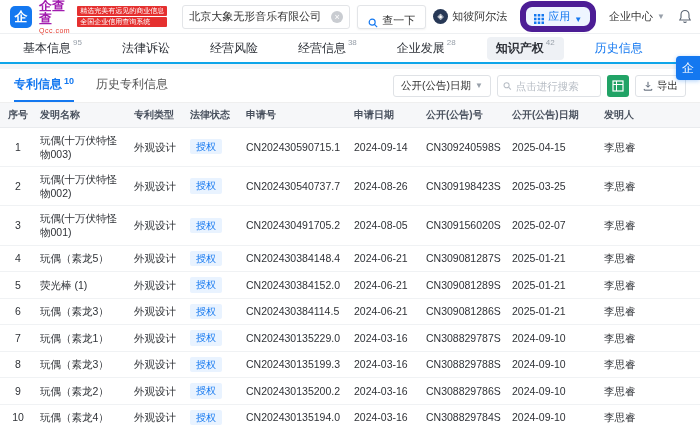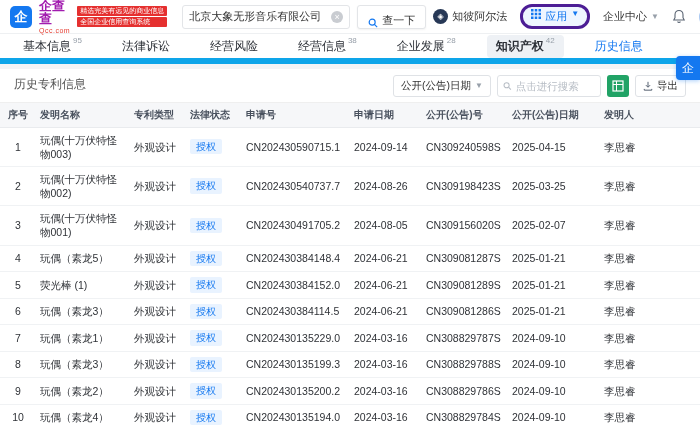--- a/index.html
+++ b/index.html
@@ -28,30 +28,30 @@
   .clear-btn { width: 12px; height: 12px; border-radius: 50%; background: #c9ccd1; color: #fff;
                font-size: 9px; line-height: 12px; text-align: center; cursor: pointer; flex: none; }
   .search-btn { height: 24px; padding: 0 10px; border: 1px solid #e3e5e8; border-radius: 3px;
                 background: #fff; font-size: 11px; color: #333; display: flex; align-items: flex-end;
                 gap: 4px; box-shadow: 0 1px 2px rgba(0,0,0,.05); cursor: pointer; white-space: nowrap; }
   .header-right { margin-left: auto; display: flex; align-items: center; gap: 13px;
                   font-size: 11px; color: #333; white-space: nowrap; }
   .hr-item { display: flex; align-items: center; gap: 4px; cursor: pointer; }
   .round-ico { width: 15px; height: 15px; border-radius: 50%; background: #273856; display: flex;
                align-items: center; justify-content: center; color: #fff; font-size: 8px; flex: none; }
-  .apps-pill { background: #eef5ff; border: 3px solid #4c1d95; color: #1478f0; border-radius: 12px;
-               padding: 2px 8px; display: flex; gap: 4px; align-items: flex-start; cursor: pointer; }
+  .apps-pill { background: #eef5ff; border: 6px solid #4c1d95; color: #1478f0; border-radius: 12px;
+               padding: 2px 8px; display: flex; gap: 4px; align-items: flex-end; cursor: pointer; }
   .caret { font-size: 8px; color: #98a0aa; }
   .apps-pill .caret { color: #1478f0; }
   .avatar { width: 20px; height: 20px; border-radius: 50%; background: #a9c8f2; display: flex;
             align-items: center; justify-content: center; overflow: hidden; flex: none; cursor: pointer; }
 
   
   .nav { height: 30px; display: flex; align-items: center; gap: 22px; padding: 0 14px;
-         background: #fff; border-bottom: 6px solid #0ea5e9; font-size: 12px; color: #2b2f36; }
+         background: #fff; border-bottom: 2px solid #0ea5e9; font-size: 12px; color: #2b2f36; }
   .tab { display: flex; align-items: flex-start; gap: 2px; cursor: pointer; padding: 3px 9px; border-radius: 4px; }
   .tab.active { background: #eef1f5; font-weight: bold; }
   .tab.accent { color: #1478f0; }
   .tab-count { font-size: 8px; color: #98a0aa; margin-top: -2px; font-weight: normal; }
   .spacer { height: 5px; background: #f3f4f6; }
 
   
   .subtabs-row { height: 34px; display: flex; align-items: stretch; padding: 0 14px;
                  background: #fff; border-bottom: 1px solid #efefef; }
   .subtab { display: flex; align-items: center; gap: 2px; font-size: 12px; color: #555;
@@ -177,20 +177,24 @@
       </div>
       <div class="tab accent">
         <span class="tab-label">历史信息</span>
       </div>
     </div>
 
   <div class="spacer"></div>
 
   <div class="subtabs-row">
     <div style="display:flex;align-items:stretch;">
+        <div class="subtab active">
+          <span>专利信息</span>
+          <span class="subtab-count">10</span>
+        </div>
         <div class="subtab">
           <span>历史专利信息</span>
         </div>
       </div>
     <div class="toolbar">
       <button class="tb-btn">
         <span>公开(公告)日期</span>
         <span class="caret">▼</span>
       </button>
       <div class="tb-search">

